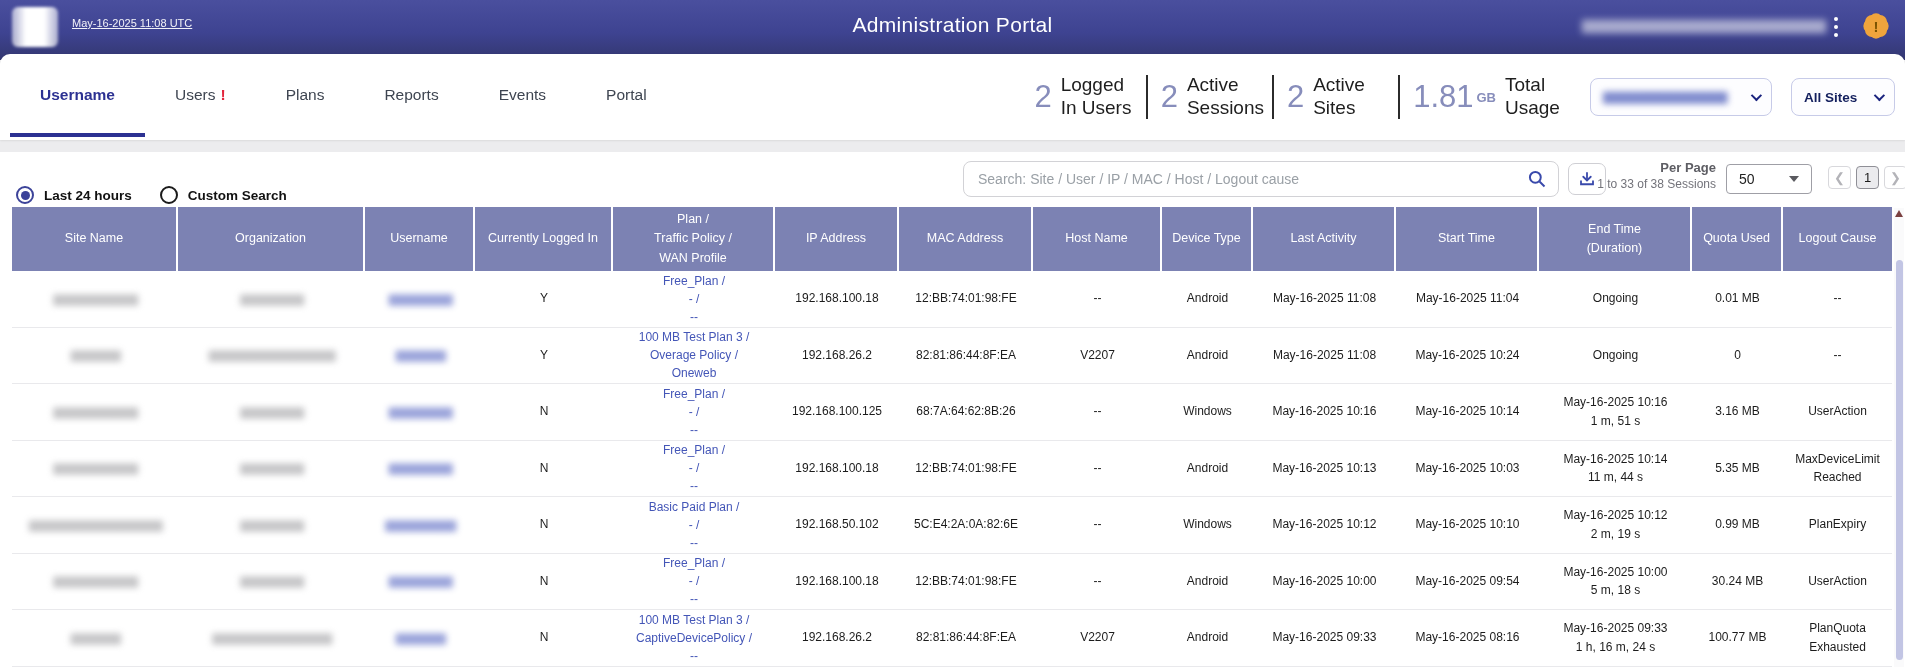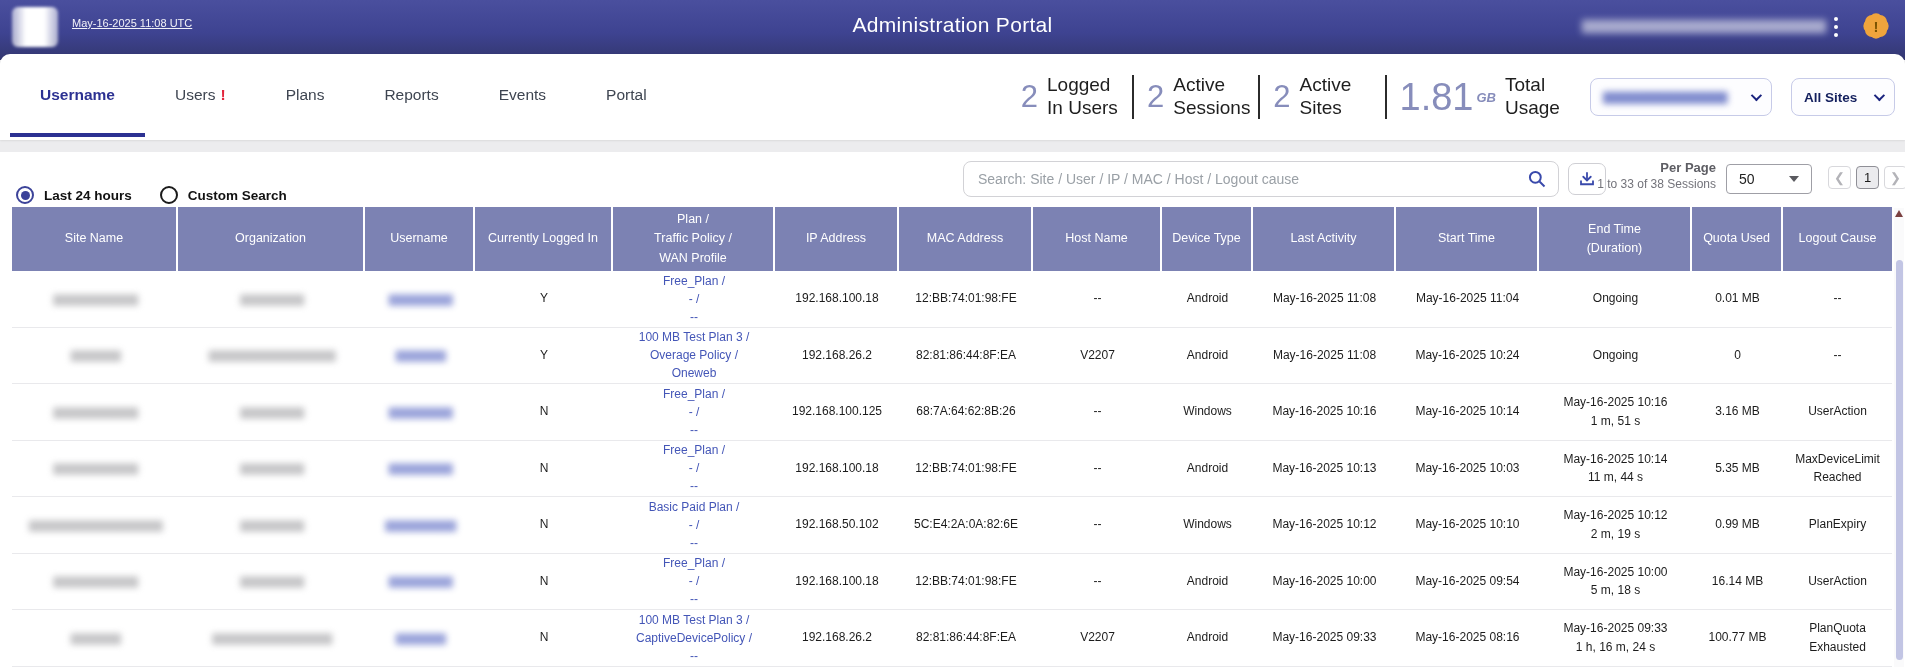--- a/index.html
+++ b/index.html
@@ -32,22 +32,22 @@
   .tabs { position:absolute; left:10px; top:3px; height:80px; display:flex; }
   .tab { height:80px; display:flex; align-items:center; padding:0 30px; font-size:15.5px;
     color:#3e4551; cursor:pointer; border-bottom:4px solid transparent; }
   .tab.active { color:#2c3192; font-weight:bold; border-bottom-color:#2c3192; }
   .tab-alert { color:#e2263d; font-weight:bold; margin-left:5px; }
 
   .tabbar-right { position:absolute; right:10px; top:3px; height:80px; display:flex;
     align-items:center; gap:13px; }
   .stat { display:flex; align-items:center; gap:9px; }
   .stat-num { font-size:31px; color:#878dbb; }
-  .stat-num.big { font-size:38px; font-weight:500; }
-  .stat-unit { font-size:13px; font-weight:bold; color:#878dbb; margin-left:3px;font-style:italic; }
+  .stat-num.big { font-size:31px; font-weight:500; }
+  .stat-unit { font-size:13px; font-weight:bold; color:#878dbb; margin-left:3px; }
   .stat-label { font-size:19px; color:#1e1e1e; line-height:1.2; width:72px; }
   .stat-sep { width:2px; height:44px; background:#2b2b2b; }
 
   .dd { height:38px; border:1px solid #c7cbe8; border-radius:8px; background:#fdfdff;
     display:flex; align-items:center; justify-content:space-between; padding:0 12px; cursor:pointer; }
   .dd-org { width:182px; }
   .dd-sites { width:104px; margin-left:6px; }
   .dd-text { font-size:13.5px; color:#14205e; font-weight:bold; }
   .smudge-nav { color:#3f51b5; opacity:.65; filter:blur(3px); font-size:12px; letter-spacing:-1px; }
   .chev { width:8px; height:8px; border-right:2px solid #1a237e; border-bottom:2px solid #1a237e;
@@ -376,21 +376,21 @@
 - /
 --</span></td>
           <td><span class="cell-text">192.168.100.18</span></td>
           <td><span class="cell-text">12:BB:74:01:98:FE</span></td>
           <td><span class="cell-text">--</span></td>
           <td><span class="cell-text">Android</span></td>
           <td><span class="cell-text">May-16-2025 10:00</span></td>
           <td><span class="cell-text">May-16-2025 09:54</span></td>
           <td><span class="cell-text">May-16-2025 10:00
 5 m, 18 s</span></td>
-          <td><span class="cell-text">16.14 MB</span></td>
+          <td><span class="cell-text">30.24 MB</span></td>
           <td><span class="cell-text">UserAction</span></td>
         </tr>
         <tr>
           <td><span class="smudge">▇▇▇▇▇▇▇</span></td>
           <td><span class="smudge">▇▇▇▇▇▇▇▇▇▇▇▇▇▇▇▇▇</span></td>
           <td><span class="smudge smudge-link">▇▇▇▇▇▇▇</span></td>
           <td><span class="cell-text">N</span></td>
           <td><span class="cell-link">100 MB Test Plan 3 /
 CaptiveDevicePolicy /
 --</span></td>

